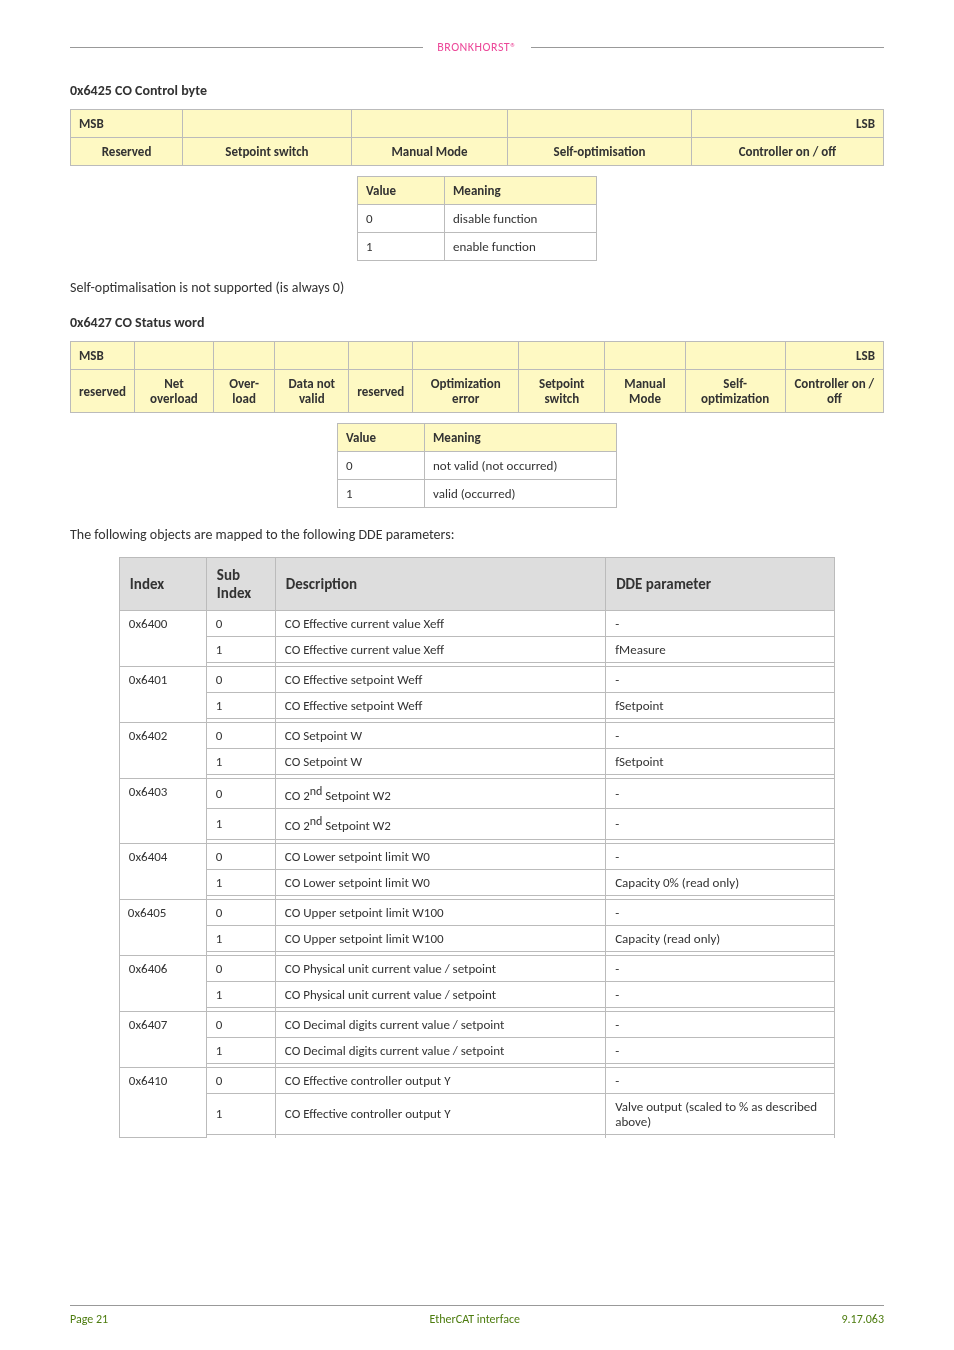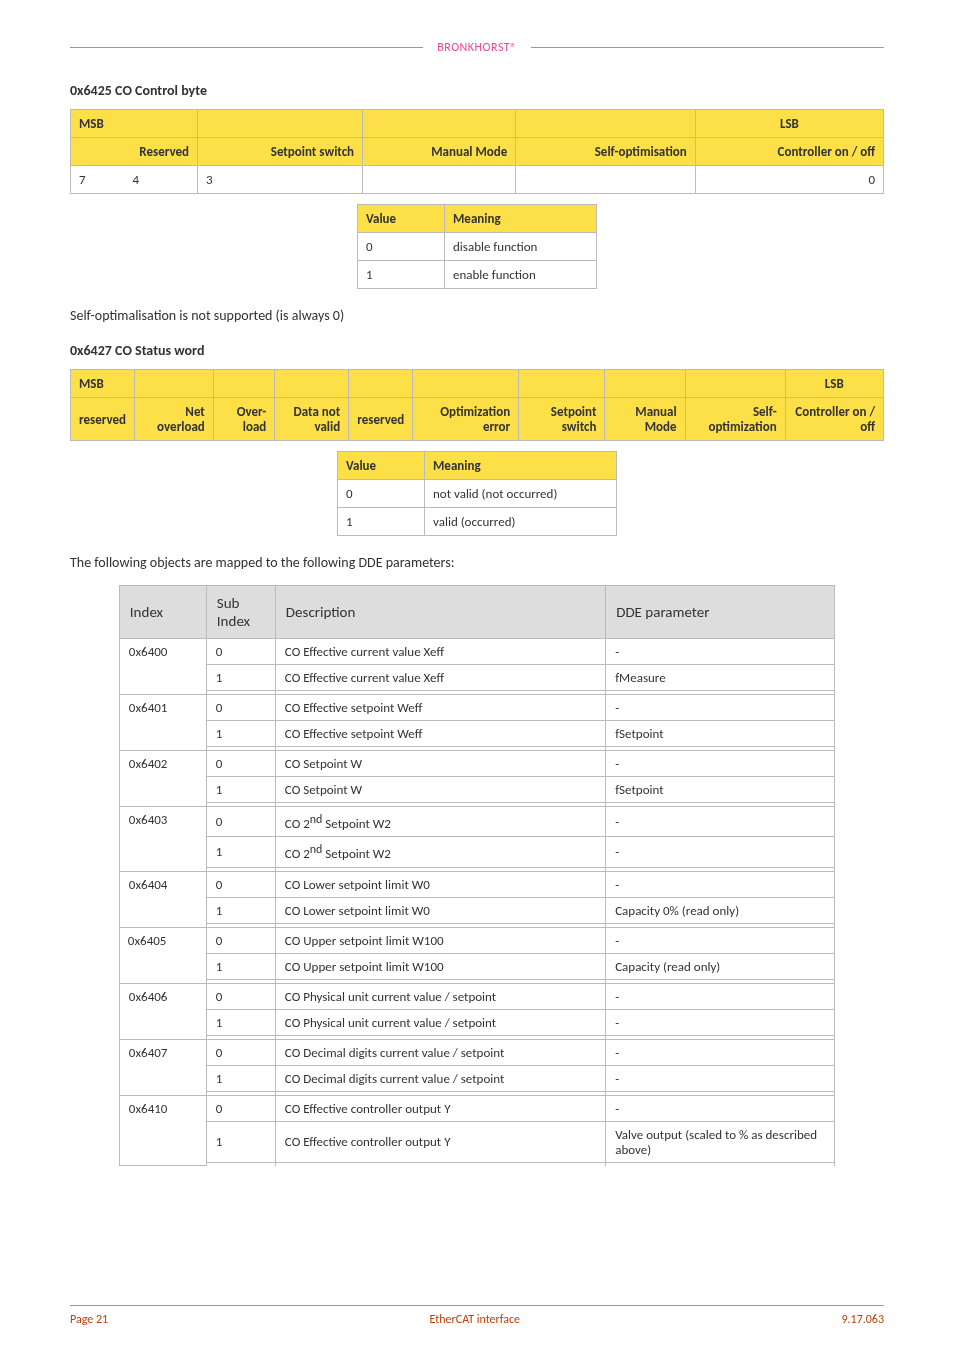--- a/index.html
+++ b/index.html
@@ -22,50 +22,50 @@
     font-size: 12px;
     color: #ec4899;
   }
   .topline .rule { flex: 1; height: 1px; background: #999; }
   .topline .brand { padding: 0 14px; letter-spacing: 0.5px; }
 
   h4.section { font-size: 14px; font-weight: bold; margin: 18px 0 10px; }
 
   table { border-collapse: collapse; width: 100%; }
   th, td { border: 1px solid #bbb; padding: 6px 8px; font-size: 13px; vertical-align: middle; }
-  .shaded { background: #fde047; font-weight: bold; }
-  .centered-td { text-align: right; }
-
-  .msb-lsb-row td.lsb { text-align: center; }
+  .shaded { background: #fef9c3; font-weight: bold; }
+  .centered-td { text-align: center; }
+
+  .msb-lsb-row td.lsb { text-align: right; }
 
   .small-table { width: 240px; margin: 10px auto 0 auto; }
   .small-table2 { width: 280px; margin: 10px auto 0 auto; }
 
   .para { margin: 18px 0 14px; }
 
   .main-table { width: 88%; margin: 10px auto 0 auto; }
-  .main-table th { background: #ddd; font-weight: normal; font-size: 15px; text-align: left; padding: 8px 10px; }
+  .main-table th { background: #ddd; font-weight: bold; font-size: 15px; text-align: left; padding: 8px 10px; }
   .main-table td { padding: 5px 9px; }
   .main-table td.idx { width: 68px; }
   .main-table td.sub { width: 50px; text-align: left; }
   .main-table td.desc { }
   .main-table td.dde { width: 210px; }
   .sep td { height: 3px; padding: 0; border-left: 1px solid #bbb; border-right: 1px solid #bbb; border-top: none; border-bottom: none; }
 
   .sup { font-size: 12px; vertical-align: super; }
 
   .footer {
     position: absolute;
     left: 70px; right: 70px; bottom: 24px;
     border-top: 1px solid #999;
     padding-top: 6px;
     display: flex;
     justify-content: space-between;
     font-size: 12px;
-    color: #c2410c;
+    color: #4d7c0f;
   }
 </style>
 </head>
 <body>
 
 <div class="topline">
   <div class="rule"></div>
   <div class="brand">BRONKHORST®</div>
   <div class="rule"></div>
 </div>
@@ -80,27 +80,20 @@
     <td class="shaded"></td>
     <td class="shaded"></td>
     <td class="shaded lsb">LSB</td>
   </tr>
   <tr>
     <td class="shaded centered-td">Reserved</td>
     <td class="shaded centered-td">Setpoint switch</td>
     <td class="shaded centered-td">Manual Mode</td>
     <td class="shaded centered-td">Self-optimisation</td>
     <td class="shaded centered-td">Controller on / off</td>
-  </tr>
-  <tr>
-    <td style="white-space:pre;">7                4</td>
-    <td>3</td>
-    <td></td>
-    <td></td>
-    <td style="text-align:right;">0</td>
   </tr>
 </tbody>
   </table>
 
 <table class="small-table">
   <tbody>
       <tr>
     <td class="shaded" style="width:70px;">Value</td>
     <td class="shaded">Meaning</td>
   </tr>

